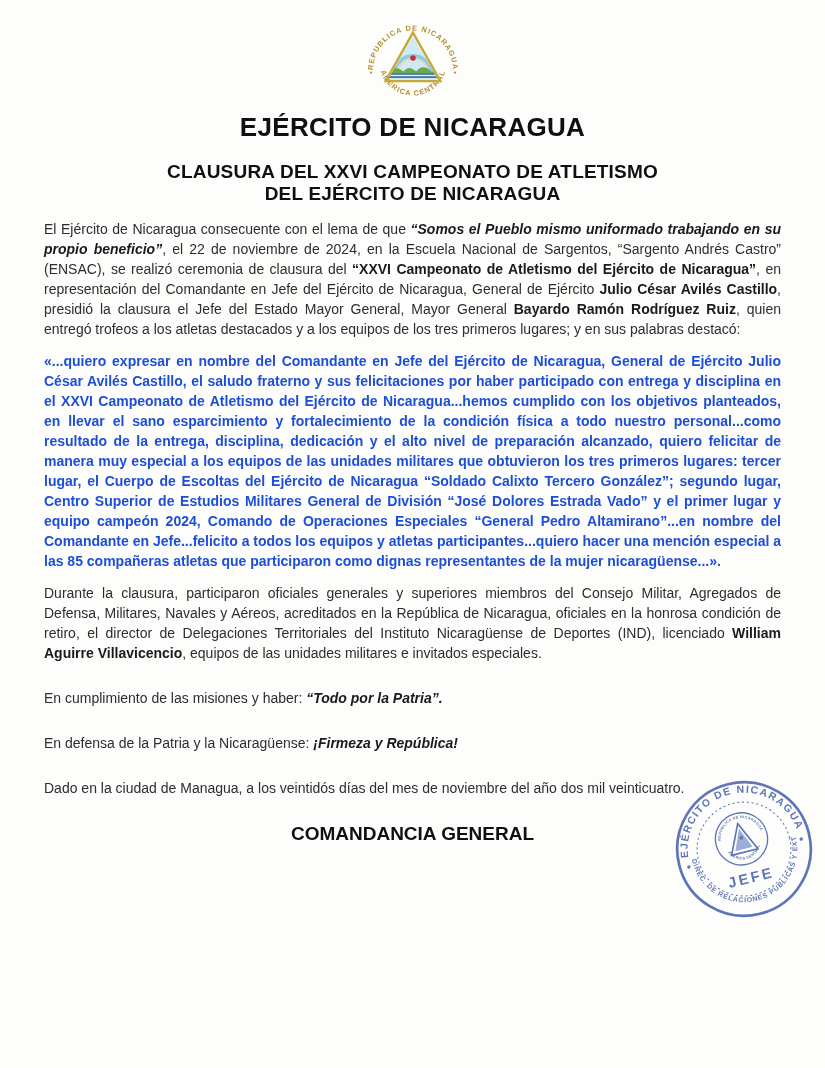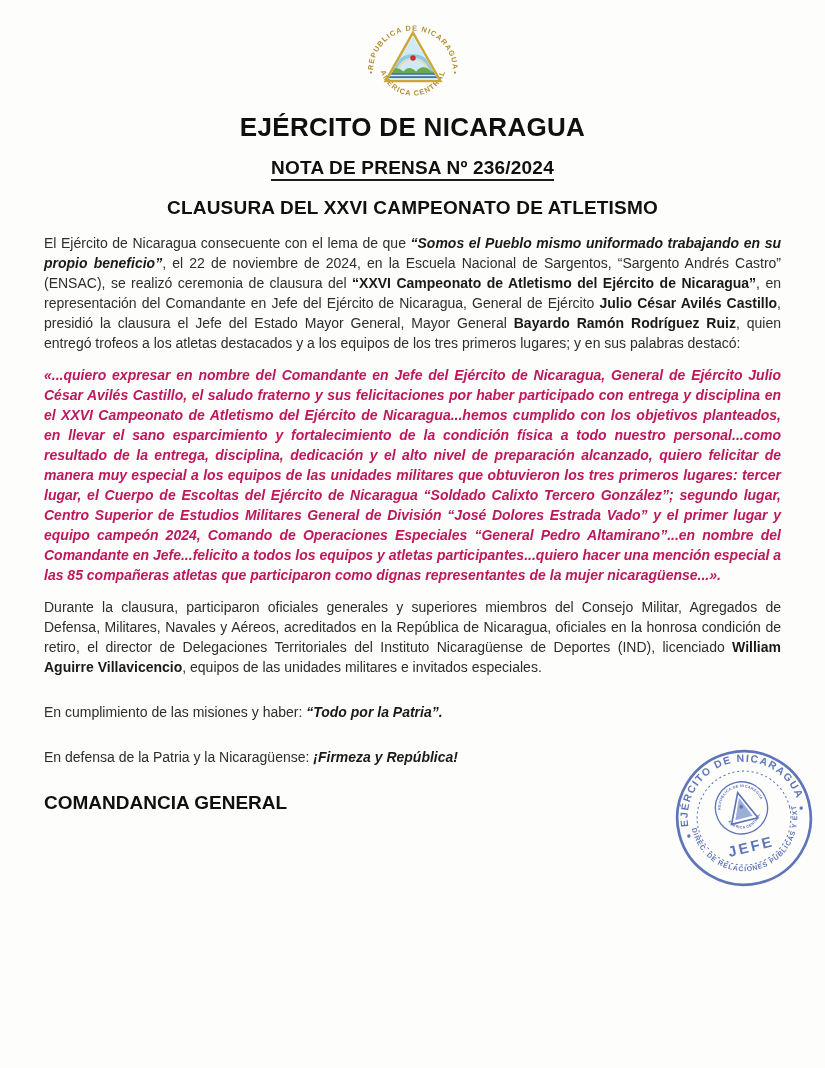--- a/index.html
+++ b/index.html
@@ -18,26 +18,26 @@
   .note-line span {
     font-size:19px; font-weight:bold; color:#101010;
     border-bottom:2px solid #1c1c1c; padding-bottom:1px; letter-spacing:0.2px;
   }
   .doc-subtitle {
     font-size:19px; font-weight:bold; text-align:center; color:#101010;
     margin:18px 0 12px 0; line-height:22px; letter-spacing:0.2px;
   }
   p.bp { font-size:14px; line-height:20px; text-align:justify; margin:12px 0 0 0; }
   p.first { margin-top:14px; }
-  p.quote { font-weight:bold; font-style:italic; color:#be185d; }
+  p.quote { font-weight:bold; color:#1d4ed8; }
   p.sp { margin-top:25px; }
   .b  { font-weight:bold; color:#1a1a1a; }
   .bi { font-weight:bold; font-style:italic; color:#1a1a1a; }
   .footer-block {
-    position:relative; font-weight:bold; font-size:19px;
+    position:relative; text-align:center; font-weight:bold; font-size:19px;
     color:#101010; margin-top:24px; line-height:23px;
   }
   .stamp {
     position:absolute; right:-36px; top:-46px; width:146px; height:146px;
     transform:rotate(-14deg); opacity:0.88; pointer-events:none;
   }
   .stamp svg text, .stamp svg textPath { font-family:"Liberation Sans", sans-serif; }
   .emblem-wrap svg text, .emblem-wrap svg textPath { font-family:"Liberation Sans", sans-serif; }
 </style>
 </head>
@@ -72,38 +72,37 @@
         <rect x="31" y="54.1" width="48" height="1.5" fill="#d8ecf9"></rect>
         <rect x="31" y="55.6" width="48" height="1.6" fill="#3f6fc4"></rect>
         <rect x="31" y="57.2" width="48" height="1.3" fill="#d8ecf9"></rect>
       </g>
       <polygon points="55,14 29,60 81,60" fill="none" stroke="#c9a83a" stroke-width="2.4"></polygon>
     </svg>
   </div>
 
   <h1 class="doc-title">EJÉRCITO DE NICARAGUA</h1>
 
-  <div class="note-line">
-    <span>NOTA DE PRENSA Nº 236/2024</span>
-  </div>
 
   <h2 class="doc-subtitle">
     <span>CLAUSURA DEL XXVI CAMPEONATO DE ATLETISMO</span><br>
+    <span>DEL EJÉRCITO DE NICARAGUA</span>
   </h2>
 
   <p class="bp first"><span>El Ejército de Nicaragua consecuente con el lema de que </span><span class="bi">“Somos el Pueblo mismo uniformado trabajando en su propio beneficio”</span><span>, el 22 de noviembre de 2024, en la Escuela Nacional de Sargentos, “Sargento Andrés Castro” (ENSAC), se realizó ceremonia de clausura del </span><span class="b">“XXVI Campeonato de Atletismo del Ejército de Nicaragua”</span><span>, en representación del Comandante en Jefe del Ejército de Nicaragua, General de Ejército </span><span class="b">Julio César Avilés Castillo</span><span>, presidió la clausura el Jefe del Estado Mayor General, Mayor General </span><span class="b">Bayardo Ramón Rodríguez Ruiz</span><span>, quien entregó trofeos a los atletas destacados y a los equipos de los tres primeros lugares; y en sus palabras destacó:</span></p>
 
   <p class="bp quote">«...quiero expresar en nombre del Comandante en Jefe del Ejército de Nicaragua, General de Ejército Julio César Avilés Castillo, el saludo fraterno y sus felicitaciones por haber participado con entrega y disciplina en el XXVI Campeonato de Atletismo del Ejército de Nicaragua...hemos cumplido con los objetivos planteados, en llevar el sano esparcimiento y fortalecimiento de la condición física a todo nuestro personal...como resultado de la entrega, disciplina, dedicación y el alto nivel de preparación alcanzado, quiero felicitar de manera muy especial a los equipos de las unidades militares  que obtuvieron los tres primeros lugares: tercer lugar, el Cuerpo de Escoltas del Ejército de Nicaragua “Soldado Calixto Tercero González”; segundo lugar, Centro Superior de Estudios Militares General de División “José Dolores Estrada Vado” y el primer lugar y equipo campeón 2024, Comando de Operaciones Especiales “General Pedro Altamirano”...en nombre del Comandante en Jefe...felicito a todos los equipos y atletas participantes...quiero hacer una mención especial a las 85 compañeras atletas que participaron como dignas representantes de la mujer nicaragüense...».</p>
 
   <p class="bp"><span>Durante la clausura, participaron oficiales generales y superiores miembros del Consejo Militar, Agregados de Defensa, Militares, Navales y Aéreos, acreditados en la República de Nicaragua, oficiales en la honrosa condición de retiro, el director de Delegaciones Territoriales del Instituto Nicaragüense de Deportes (IND), licenciado </span><span class="b">William Aguirre Villavicencio</span><span>, equipos de las unidades militares e invitados especiales.</span></p>
 
   <p class="bp sp"><span>En cumplimiento de las misiones y haber: </span><span class="bi">“Todo por la Patria”.</span></p>
 
   <p class="bp sp"><span>En defensa de la Patria y la Nicaragüense: </span><span class="bi">¡Firmeza y República!</span></p>
 
+  <p class="bp sp">Dado en la ciudad de Managua, a los veintidós días del mes de noviembre del año dos mil veinticuatro.</p>
 
   <div class="footer-block">
     <div>COMANDANCIA GENERAL</div>
 
     <div class="stamp">
       <svg width="146" height="146" viewBox="0 0 140 140">
         <defs>
           <path id="stampTop" d="M 16,70 A 54,54 0 0 1 124,70"></path>
           <path id="stampBottom" d="M 19,70 A 51,51 0 0 0 121,70"></path>
           <path id="stampInnerTop" d="M 50,60 A 20,20 0 0 1 90,60"></path>

